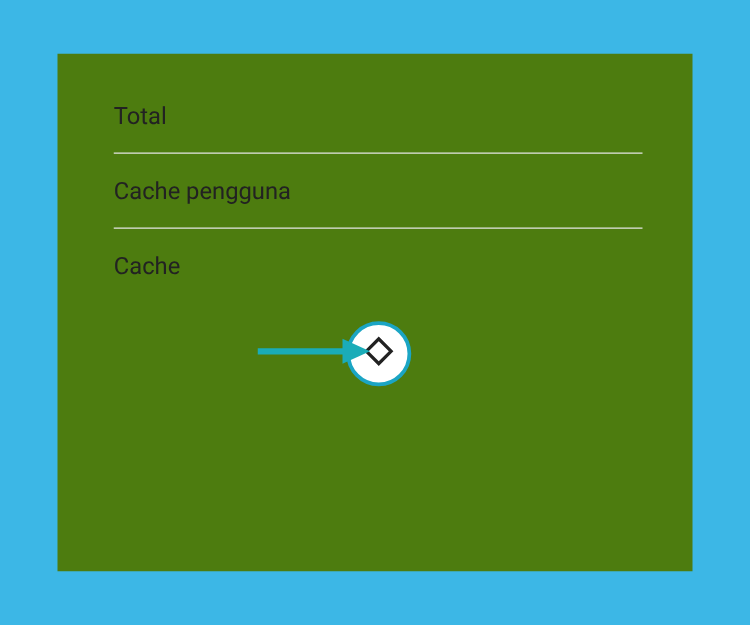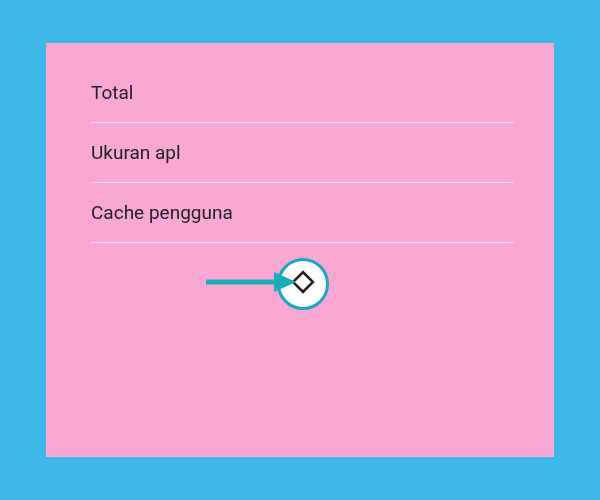--- a/index.html
+++ b/index.html
@@ -6,21 +6,21 @@
     body {
       width: 600px;
       height: 500px;
       background: #3cb7e6;
       display: flex;
       align-items: center;
       justify-content: center;
       font-family: -apple-system, BlinkMacSystemFont, 'Segoe UI', Roboto, Arial, sans-serif;
     }
     .card {
-      background: #f9a8d4;
+      background: #4d7c0f;
       width: 508px;
       height: 414px;
       padding: 30px 40px 20px 45px;
     }
     .list-item {
       padding: 18px 0;
       border-bottom: 1px solid #e5e5e5;
       font-size: 19px;
       color: #222;
     }
@@ -56,24 +56,24 @@
     }
   </style>
 </head>
 <body>
 
 <div class="card">
   <div class="list-item">
     <span>Total</span>
   </div>
   <div class="list-item">
-    <span>Ukuran apl</span>
+    <span>Cache pengguna</span>
   </div>
-  <div class="list-item">
-    <span>Cache pengguna</span>
+  <div class="list-item last">
+    <span>Cache</span>
   </div>
   <div class="action-area">
     <div class="arrow">
       <svg width="90" height="30" viewBox="0 0 90 30">
         <line x1="0" y1="15" x2="70" y2="15" stroke="#1aacb8" stroke-width="5"></line>
         <polygon points="68,5 90,15 68,25" fill="#1aacb8"></polygon>
       </svg>
     </div>
     <div class="clear-button">
       <span>

